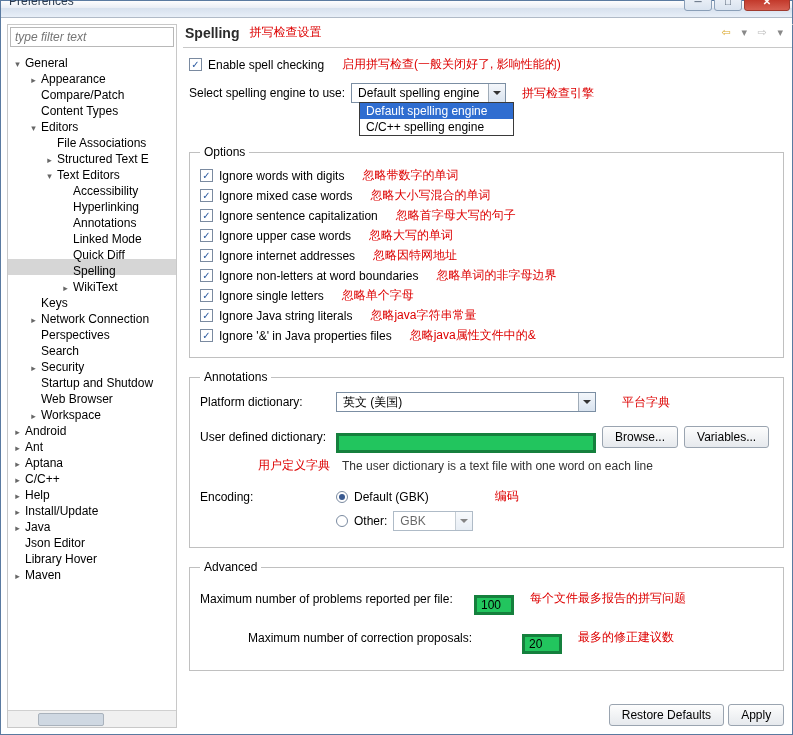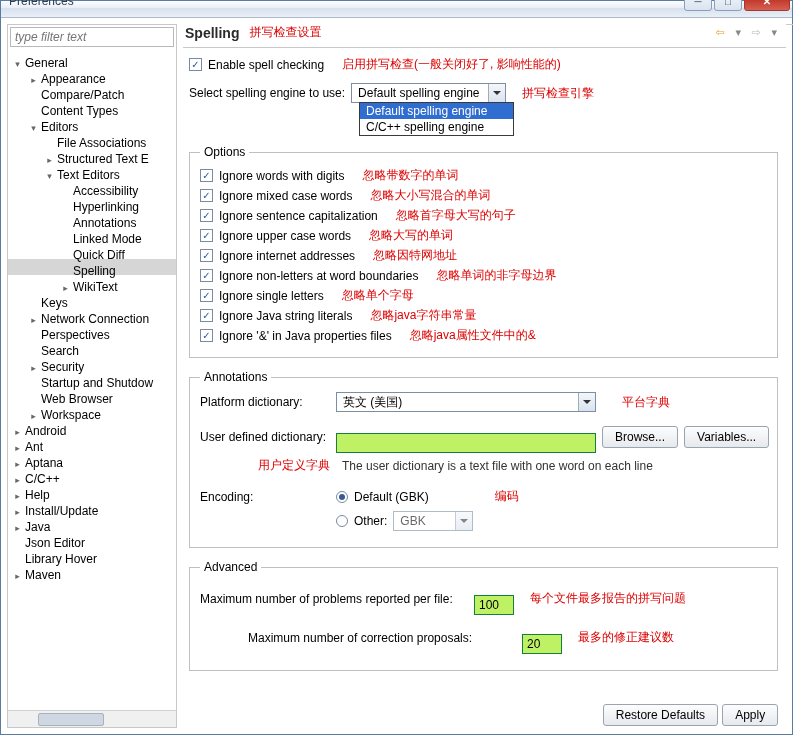--- a/index.html
+++ b/index.html
@@ -32,26 +32,26 @@
 .row { display: flex; align-items: center; margin-bottom: 6px; gap: 6px; }
 .chk { width: 13px; height: 13px; border: 1px solid #7a8aa0; background: #fff; display: inline-flex; align-items: center; justify-content: center; font-size: 10px; color: #2b5aa0; line-height: 1; }
 .chk::after { content: "✓"; }
 .combo { border: 1px solid #7b8ea3; background: #fff; height: 20px; display: inline-flex; align-items: center; }
 .combo .val { padding: 0 6px; flex: 1; }
 .combo .arr { width: 17px; height: 100%; border-left: 1px solid #a0acb8; background: linear-gradient(#f4f7fb,#d9e3ef); display: flex; align-items: center; justify-content: center; }
 .combo .arr::after { content: ""; border: 4px solid transparent; border-top-color: #333; margin-top: 3px; }
 .dropdown { position: absolute; border: 1px solid #3a3a3a; background: #fff; z-index: 10; }
 .dropdown .opt { padding: 1px 6px; }
 .dropdown .opt.hi { background: #2f6dd0; color: #fff; }
-fieldset { border: 1px solid #c0c0c0; padding: 8px 8px 10px 10px; margin-top: 12px; }
+fieldset { border: 1px solid #c0c0c0; padding: 8px 14px 10px 10px; margin-top: 12px; }
 legend { padding: 0 4px; }
 .optlist .row { margin-bottom: 3px; }
 .radio { width: 12px; height: 12px; border: 1px solid #7a8aa0; border-radius: 50%; display: inline-block; position: relative; }
 .radio.on::after { content:""; position:absolute; inset:2px; border-radius:50%; background:#3a5a90; }
-.txt { border: 1px solid #15803d; height: 20px; padding: 1px 4px; background: #bef264; margin-top: 13px; }
+.txt { border: 3px solid #15803d; height: 20px; padding: 1px 4px; background: #22c55e; margin-top: 13px; }
 .btn { height: 22px; border: 1px solid #9aa4b0; border-radius: 3px; background: linear-gradient(#fdfdfd,#e6e9ed); padding: 0 12px; display: inline-flex; align-items: center; }
 .rfoot { display: flex; justify-content: flex-end; gap: 4px; padding: 6px 8px 2px 0; }
 .bottombar { border-top: 1px solid #c8c8c8; padding: 10px 10px 8px 10px; display: flex; justify-content: flex-end; gap: 6px; }
 .bottombar .btn { min-width: 82px; justify-content: center; }
 .bottombar .btn.ok{ border: 1px solid #4a87d8; box-shadow: 0 0 0 1px #a8cdf5 inset; }
 .small-note { color: #333; }
 </style>
 </head>
 <body>
 

